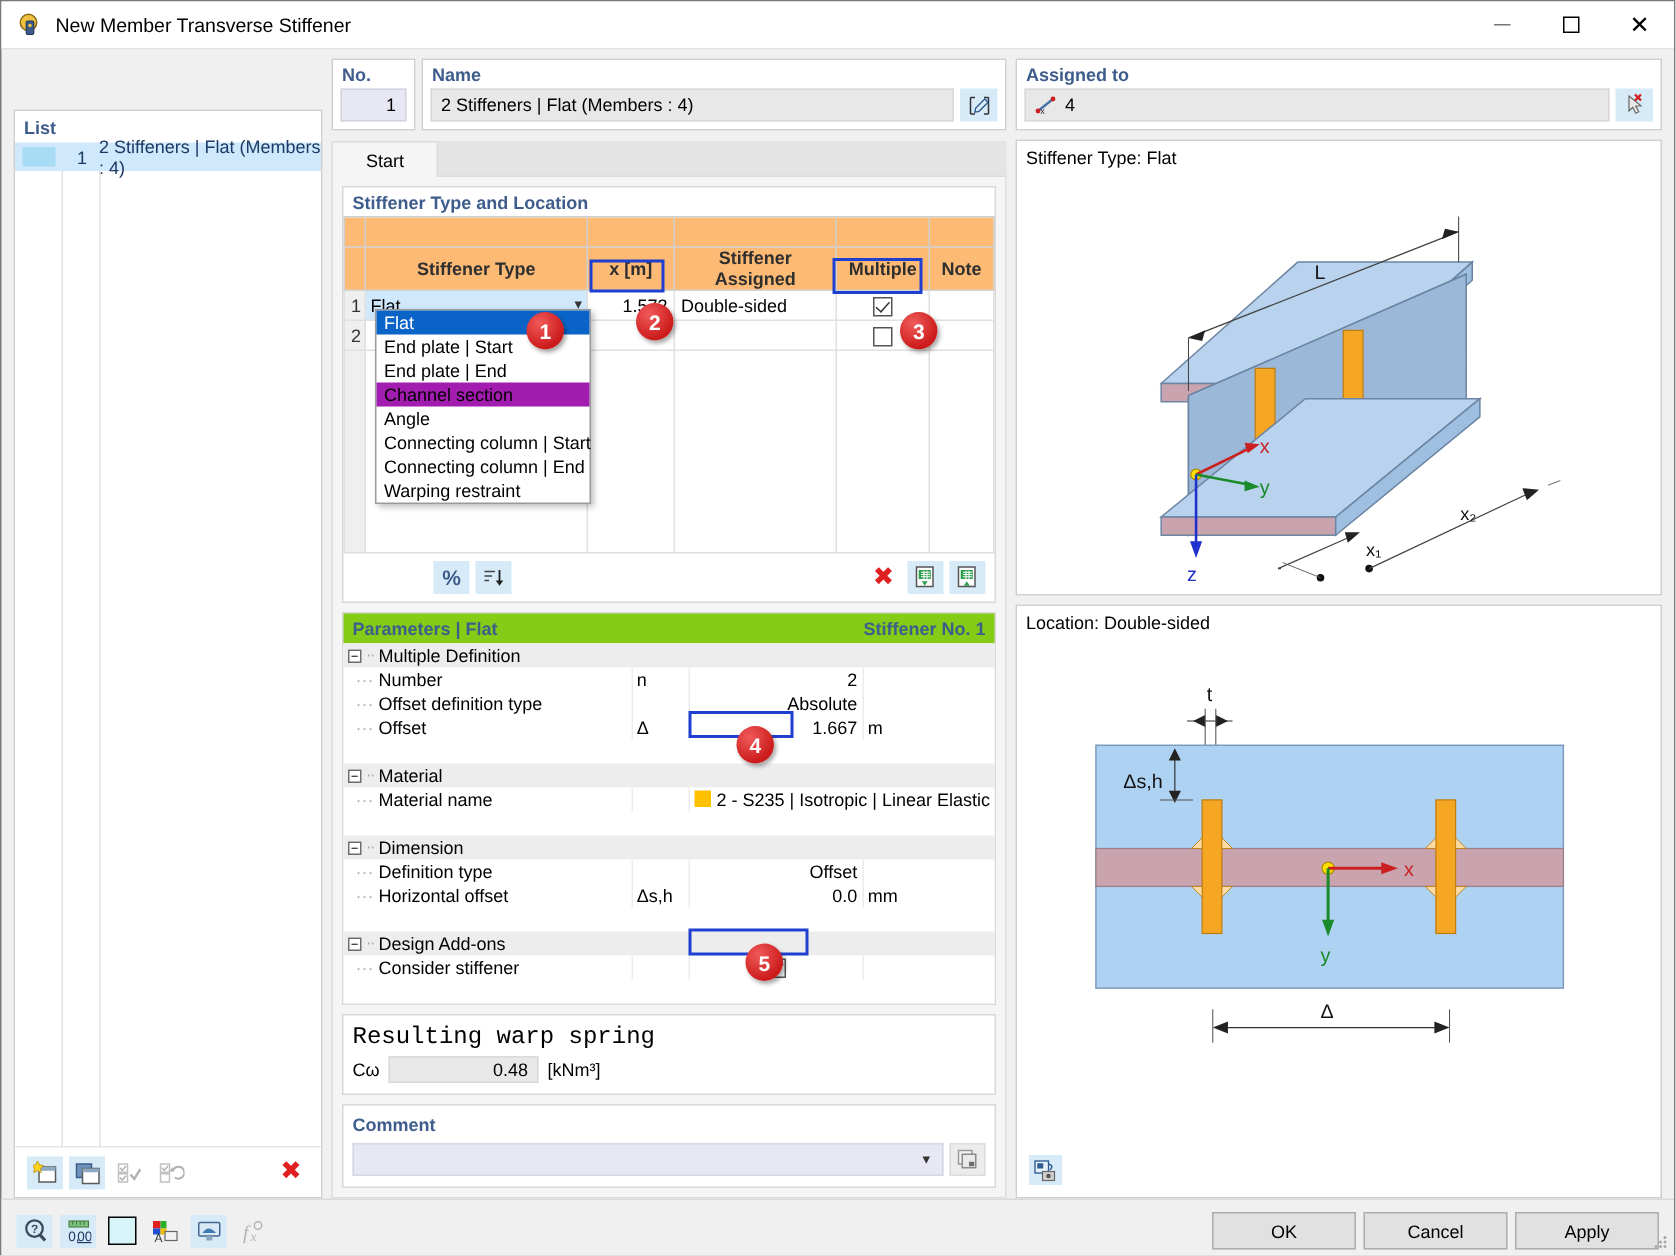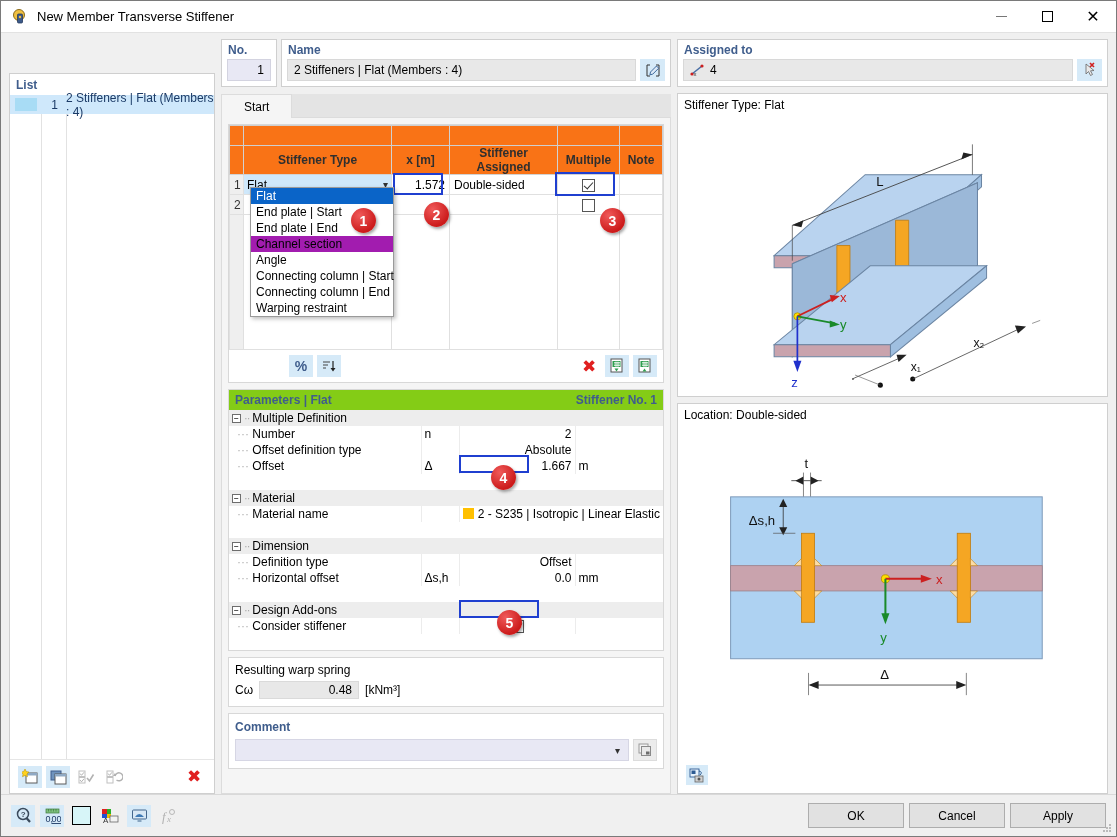--- a/index.html
+++ b/index.html
@@ -111,21 +111,21 @@
   .tabpage { flex:1; background:#f5f5f5; border:1px solid #dcdcdc; border-top:none; padding:6px; display:flex; flex-direction:column; gap:6px; overflow:visible; position:relative;}
 
   .group {
     background:#fff; border:1px solid #d8d8d8; position:relative;
   }
   .group-title { font-weight:bold; color:#3f5d8c; font-size:12px; padding:3px 6px 2px 6px; }
 
   
   .tbl { width:100%; border-collapse:collapse; font-size:12px; table-layout:fixed; }
   .tbl th {
-    background:#f97316; border:1px solid #d2d2d2; font-weight:bold; color:#2f2f2f;
+    background:#fdba74; border:1px solid #d2d2d2; font-weight:bold; color:#2f2f2f;
     height:20px; font-size:12px; padding:0 3px;
   }
   .tbl td { border:1px solid #e0e0e0; height:20px; padding:0 4px; font-size:12px; }
   .col-rowhdr { width:14px; background:#efefef; text-align:center; color:#333; }
   .hdr-blank { background:#cfcfcf; border:1px solid #cfcfcf !important; }
   .hdr-corner { background:#efefef; }
   .cell-type { background:#cfe8fb; padding:0 !important; }
   .typebox { display:flex; align-items:center; height:18px; padding-left:3px; }
   .typebox .cap { flex:1; }
   .chev { font-size:10px; color:#333; margin-right:3px; font-family:"DejaVu Sans", sans-serif;}
@@ -171,21 +171,21 @@
   .p-name { padding-left:8px !important; }
   .treedots { color:#b0b0b0; }
   .p-sym { border-left:1px solid #ececec !important; border-right:1px solid #ececec !important; }
   .p-val { text-align:right; border-right:1px solid #ececec !important;}
   .p-unit { }
   .blankrow td { height:9px; }
   .mat-swatch { width:11px; height:11px; background:#ffc000; display:inline-block; vertical-align:-1px; margin-right:4px;}
 
   
   .warp { background:#fff; border:1px solid #d8d8d8; padding:5px 6px 7px 6px; }
-  .warp-title { font-size:12px; margin-bottom:4px; }
+  .warp-title { font-size:16px; margin-bottom:4px;font-family:Liberation Mono, monospace; }
   .warp-row { display:flex; align-items:center; gap:6px; }
   .warp-sym { font-size:12px; }
   .warp-box { width:100px; height:18px; background:#e8e8e8; border:1px solid #dadada; text-align:right; padding-right:6px; line-height:17px; font-size:12px;}
   .warp-unit { font-size:12px; }
 
   
   .comment { background:#fff; border:1px solid #d8d8d8; padding:3px 6px 7px 6px; }
   .comment-row { display:flex; gap:4px; margin-top:3px; }
   .comment-input {
     flex:1; height:22px; background:#e8e8f4; border:1px solid #d6d6e4;
@@ -328,20 +328,21 @@
       </div>
 
       <div class="tabstrip">
         <div class="tab active">Start</div>
         <div class="tab-rest"></div>
       </div>
 
       <div class="tabpage">
 
         <div class="group">
+          <div class="group-title">Stiffener Type and Location</div>
 
           <div style="position:relative;">
             <table class="tbl">
               <colgroup>
                 <col style="width:14px">
                   <col style="width:148px">
                   <col style="width:58px">
                 <col style="width:108px">
                   <col style="width:62px">
                   <col>

